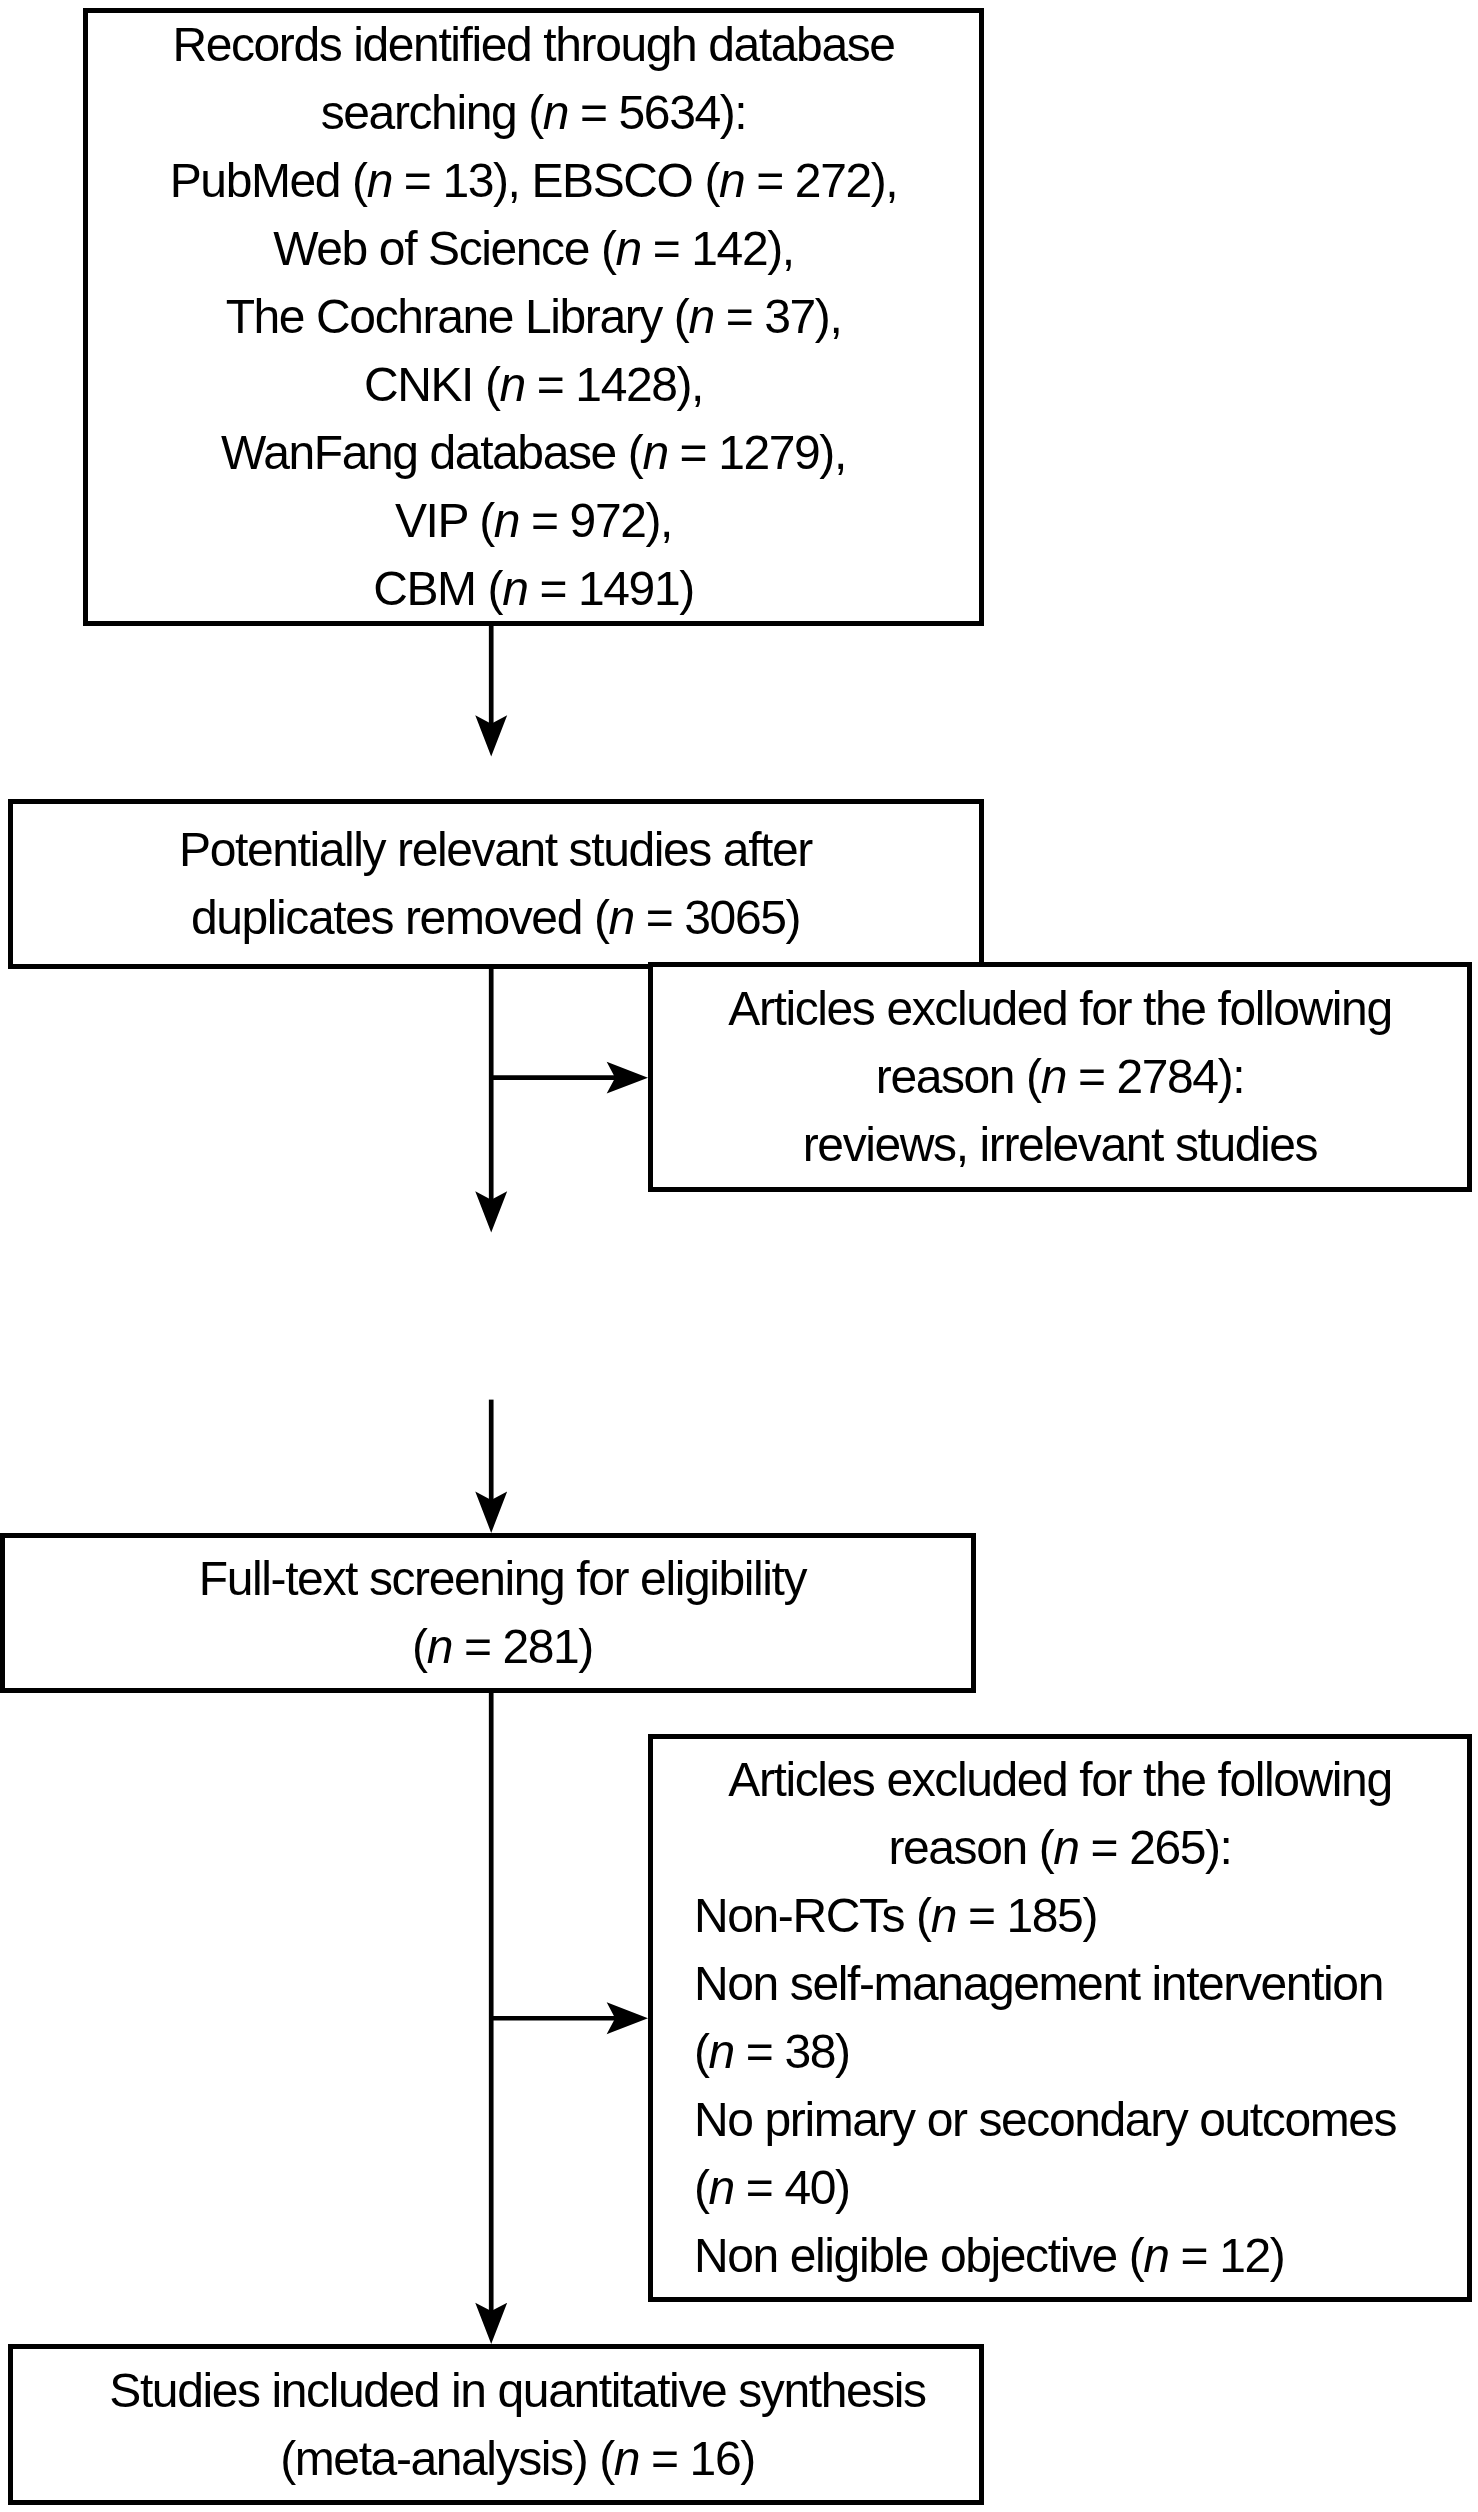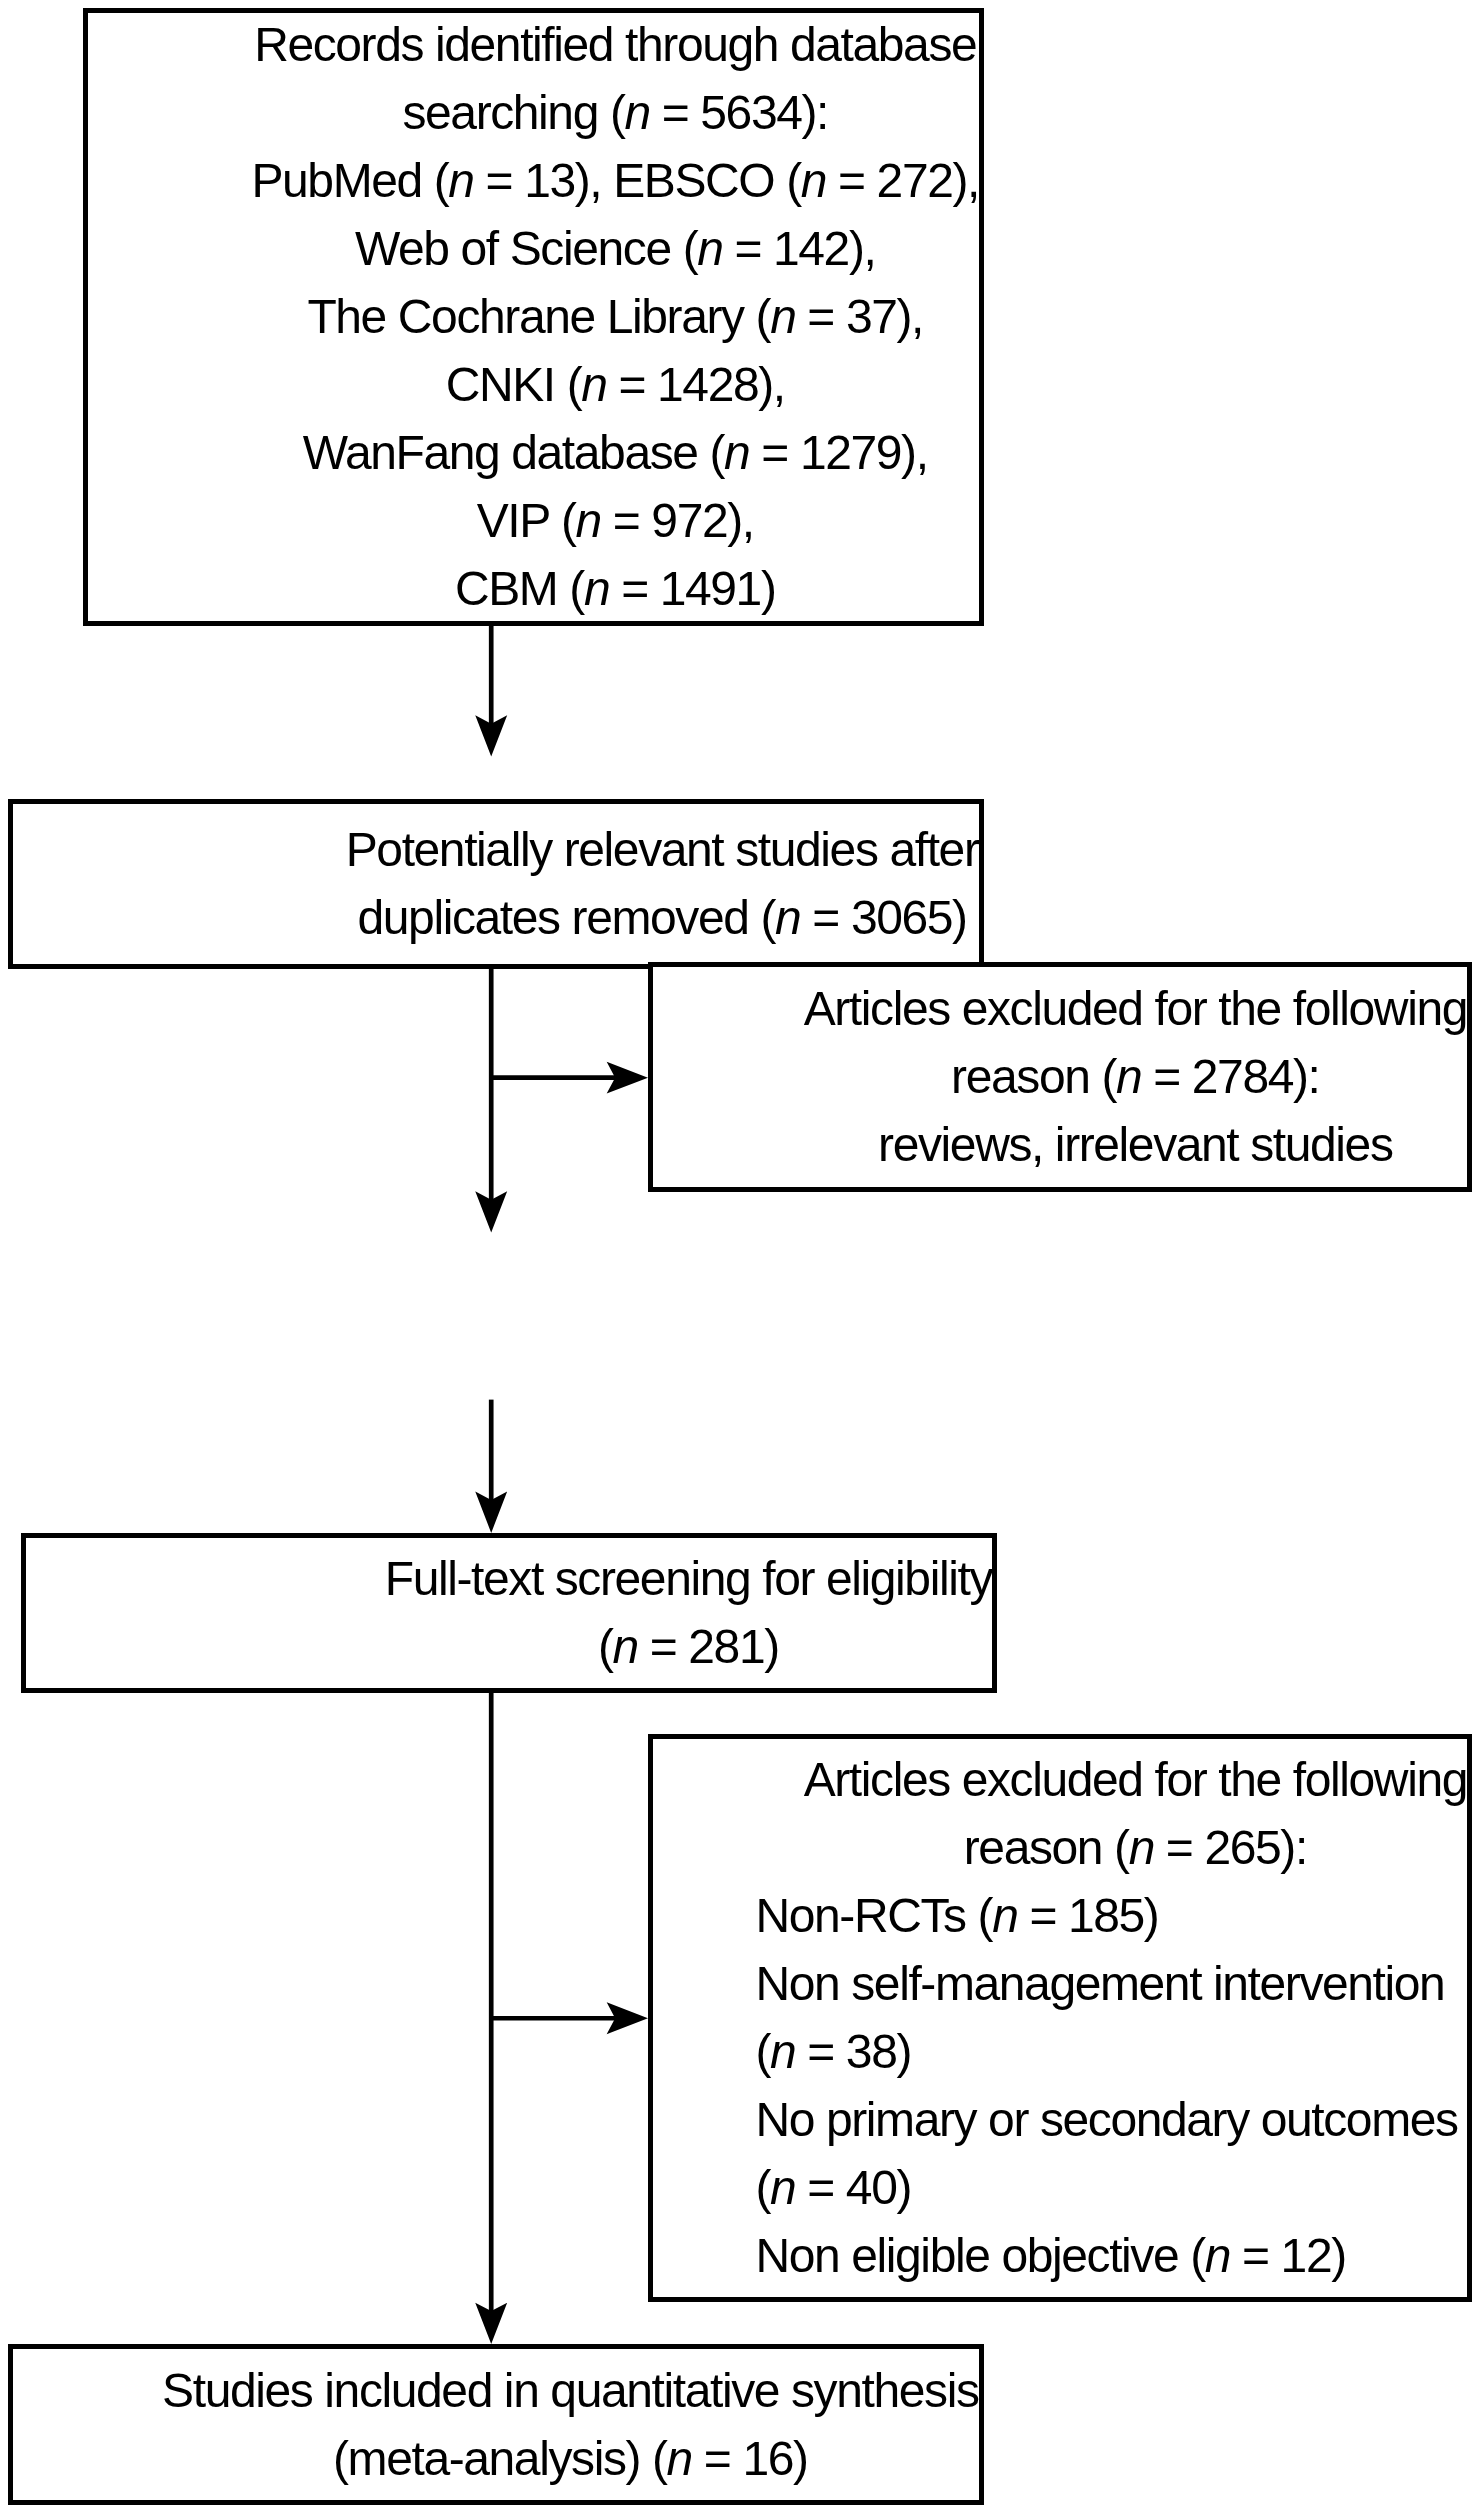--- a/index.html
+++ b/index.html
@@ -26,32 +26,31 @@
     position:absolute;
     box-sizing:border-box;
     border:5.6px solid var(--line);
     background:var(--bg);
     display:flex;
     flex-direction:column;
     justify-content:center;
     font-size:48px;
     line-height:68px;
     letter-spacing:-1.4px;
-    align-items:flex-end;
   }
   .txt-center{text-align:center;}
   .txt-left{text-align:left;padding-left:41px;padding-right:9.4px;}
   .box i{font-style:italic;}
 
   
   .box-records    {left:83px;  top:7.5px;    width:901px;  height:618px;}
   .box-duplicates {left:7.5px;   top:757px;  width:976px; height:170px;margin-top:42px;}
   .box-excluded1  {left:648px; top:962px; width:824px;  height:230px;}
   .box-screened   {left:7.5px;   top:1233px; width:976px; height:167px;}
-  .box-fulltext   {left:21px;   top:1533px; width:976px; height:160px;padding-left:29px;}
+  .box-fulltext   {left:0;   top:1533px; width:976px; height:160px;padding-left:29px;}
   .box-excluded2  {left:648px; top:1734px; width:824px;  height:568px; justify-content:center;}
   .box-included   {left:7.5px;   top:2344px; width:976px; height:161px;padding-left:44px;}
 
   .connectors line{stroke:var(--line);stroke-width:5;}
   .connectors polygon{fill:var(--line);stroke:none;}
 </style>
 </head>
 <body>
 
 <div class="canvas">

